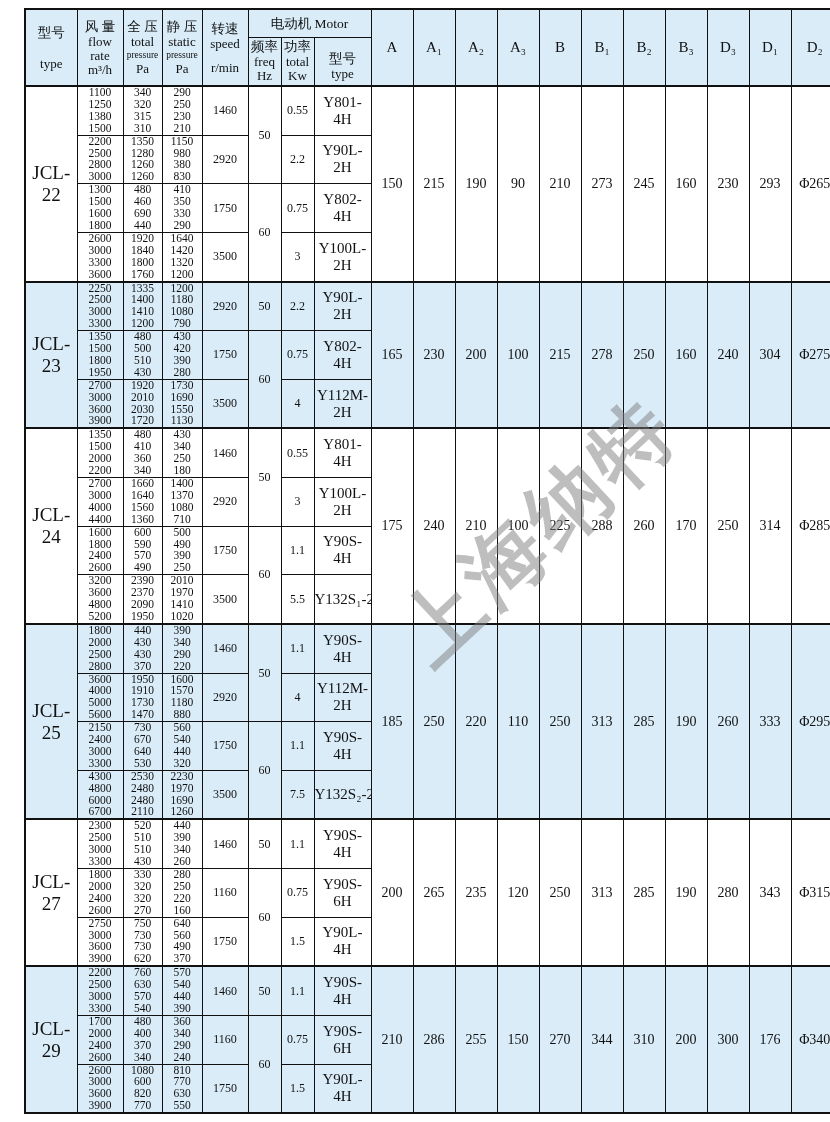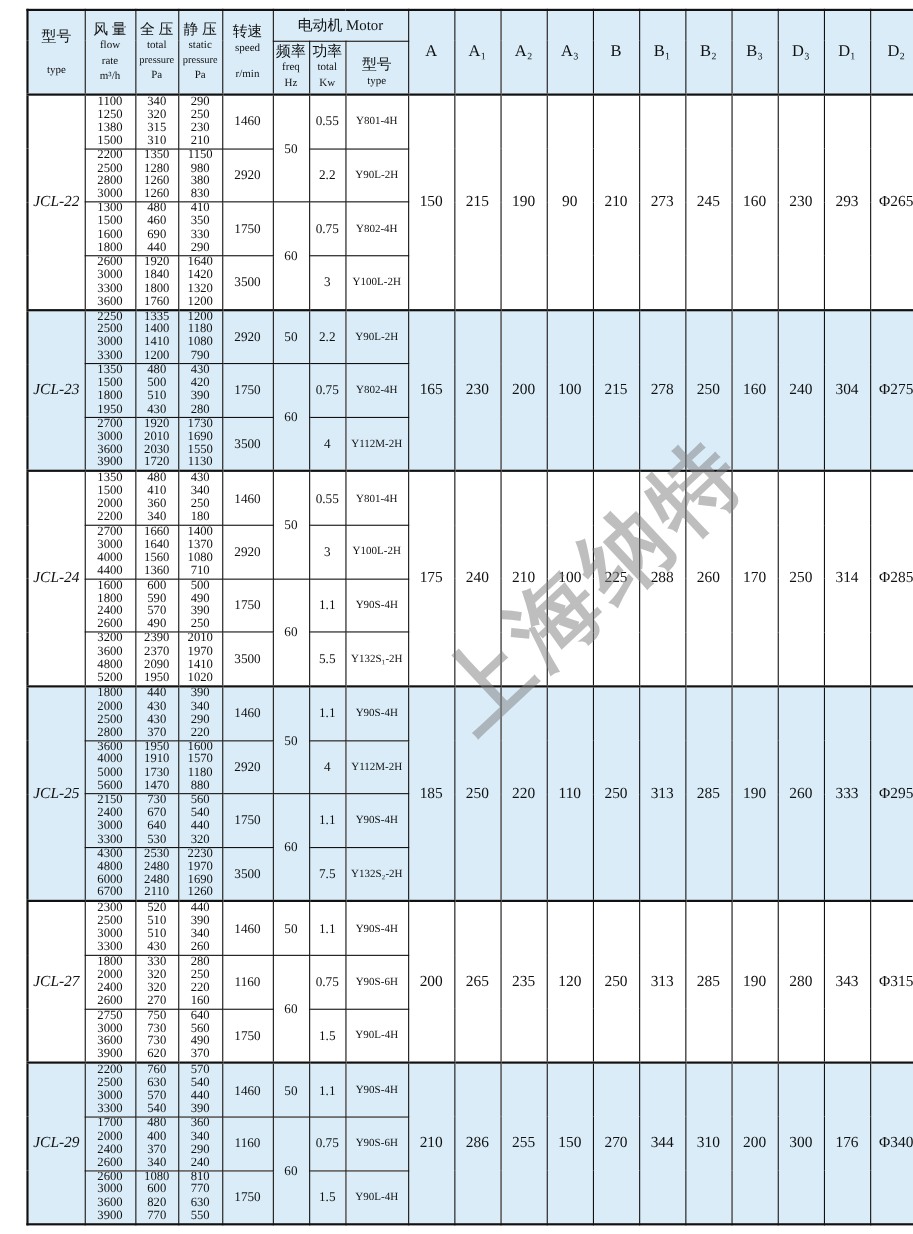--- a/index.html
+++ b/index.html
@@ -13,29 +13,29 @@
   table { border-collapse: collapse; table-layout: fixed; width: 814px; border: 2px solid #111; }
   th, td { border: 1px solid #111; text-align: center; vertical-align: middle; padding: 0; overflow: hidden; }
   thead { border-bottom: 2px solid #111; }
   thead th { background: #d9ecf8; font-weight: normal; }
   thead tr:first-child { height: 28px; }
   thead tr:nth-child(2) { height: 49px; }
   tbody tr { height: 48px; }
   tr.shaded td { background: #d9ecf8; }
   tr.sec-first td { border-top: 2px solid #111; }
   .zh { font-size: 13.5px; line-height: 16px; }
-  .en { font-size: 10px; line-height: 14px; }
+  .en { font-size: 13px; line-height: 14px; }
   .en-sm { font-size: 9.5px; line-height: 13px; }
   .mt16 { margin-top: 16px; }
   .mt10 { margin-top: 10px; }
   .dim-th { font-size: 15px; }
   .num-cell div { font-size: 11.5px; line-height: 11.9px; }
   .val-cell { font-size: 12px; }
-  .motor-cell { font-size: 10px; }
-  .model-cell { font-size: 14px; font-style: italic; }
+  .motor-cell { font-size: 15px; }
+  .model-cell { font-size: 19px; }
   .dim-cell { font-size: 14px; }
   .watermark {
     position: absolute; left: 305px; top: 470px; width: 420px; text-align: center;
     transform: rotate(-43deg); transform-origin: center;
     font-family: "DejaVu Sans", sans-serif; font-weight: bold;
     font-size: 80px; letter-spacing: 6px; white-space: nowrap;
     color: #7f7f7f; opacity: 0.5; pointer-events: none; z-index: 5;
   }
 </style>
 </head>

